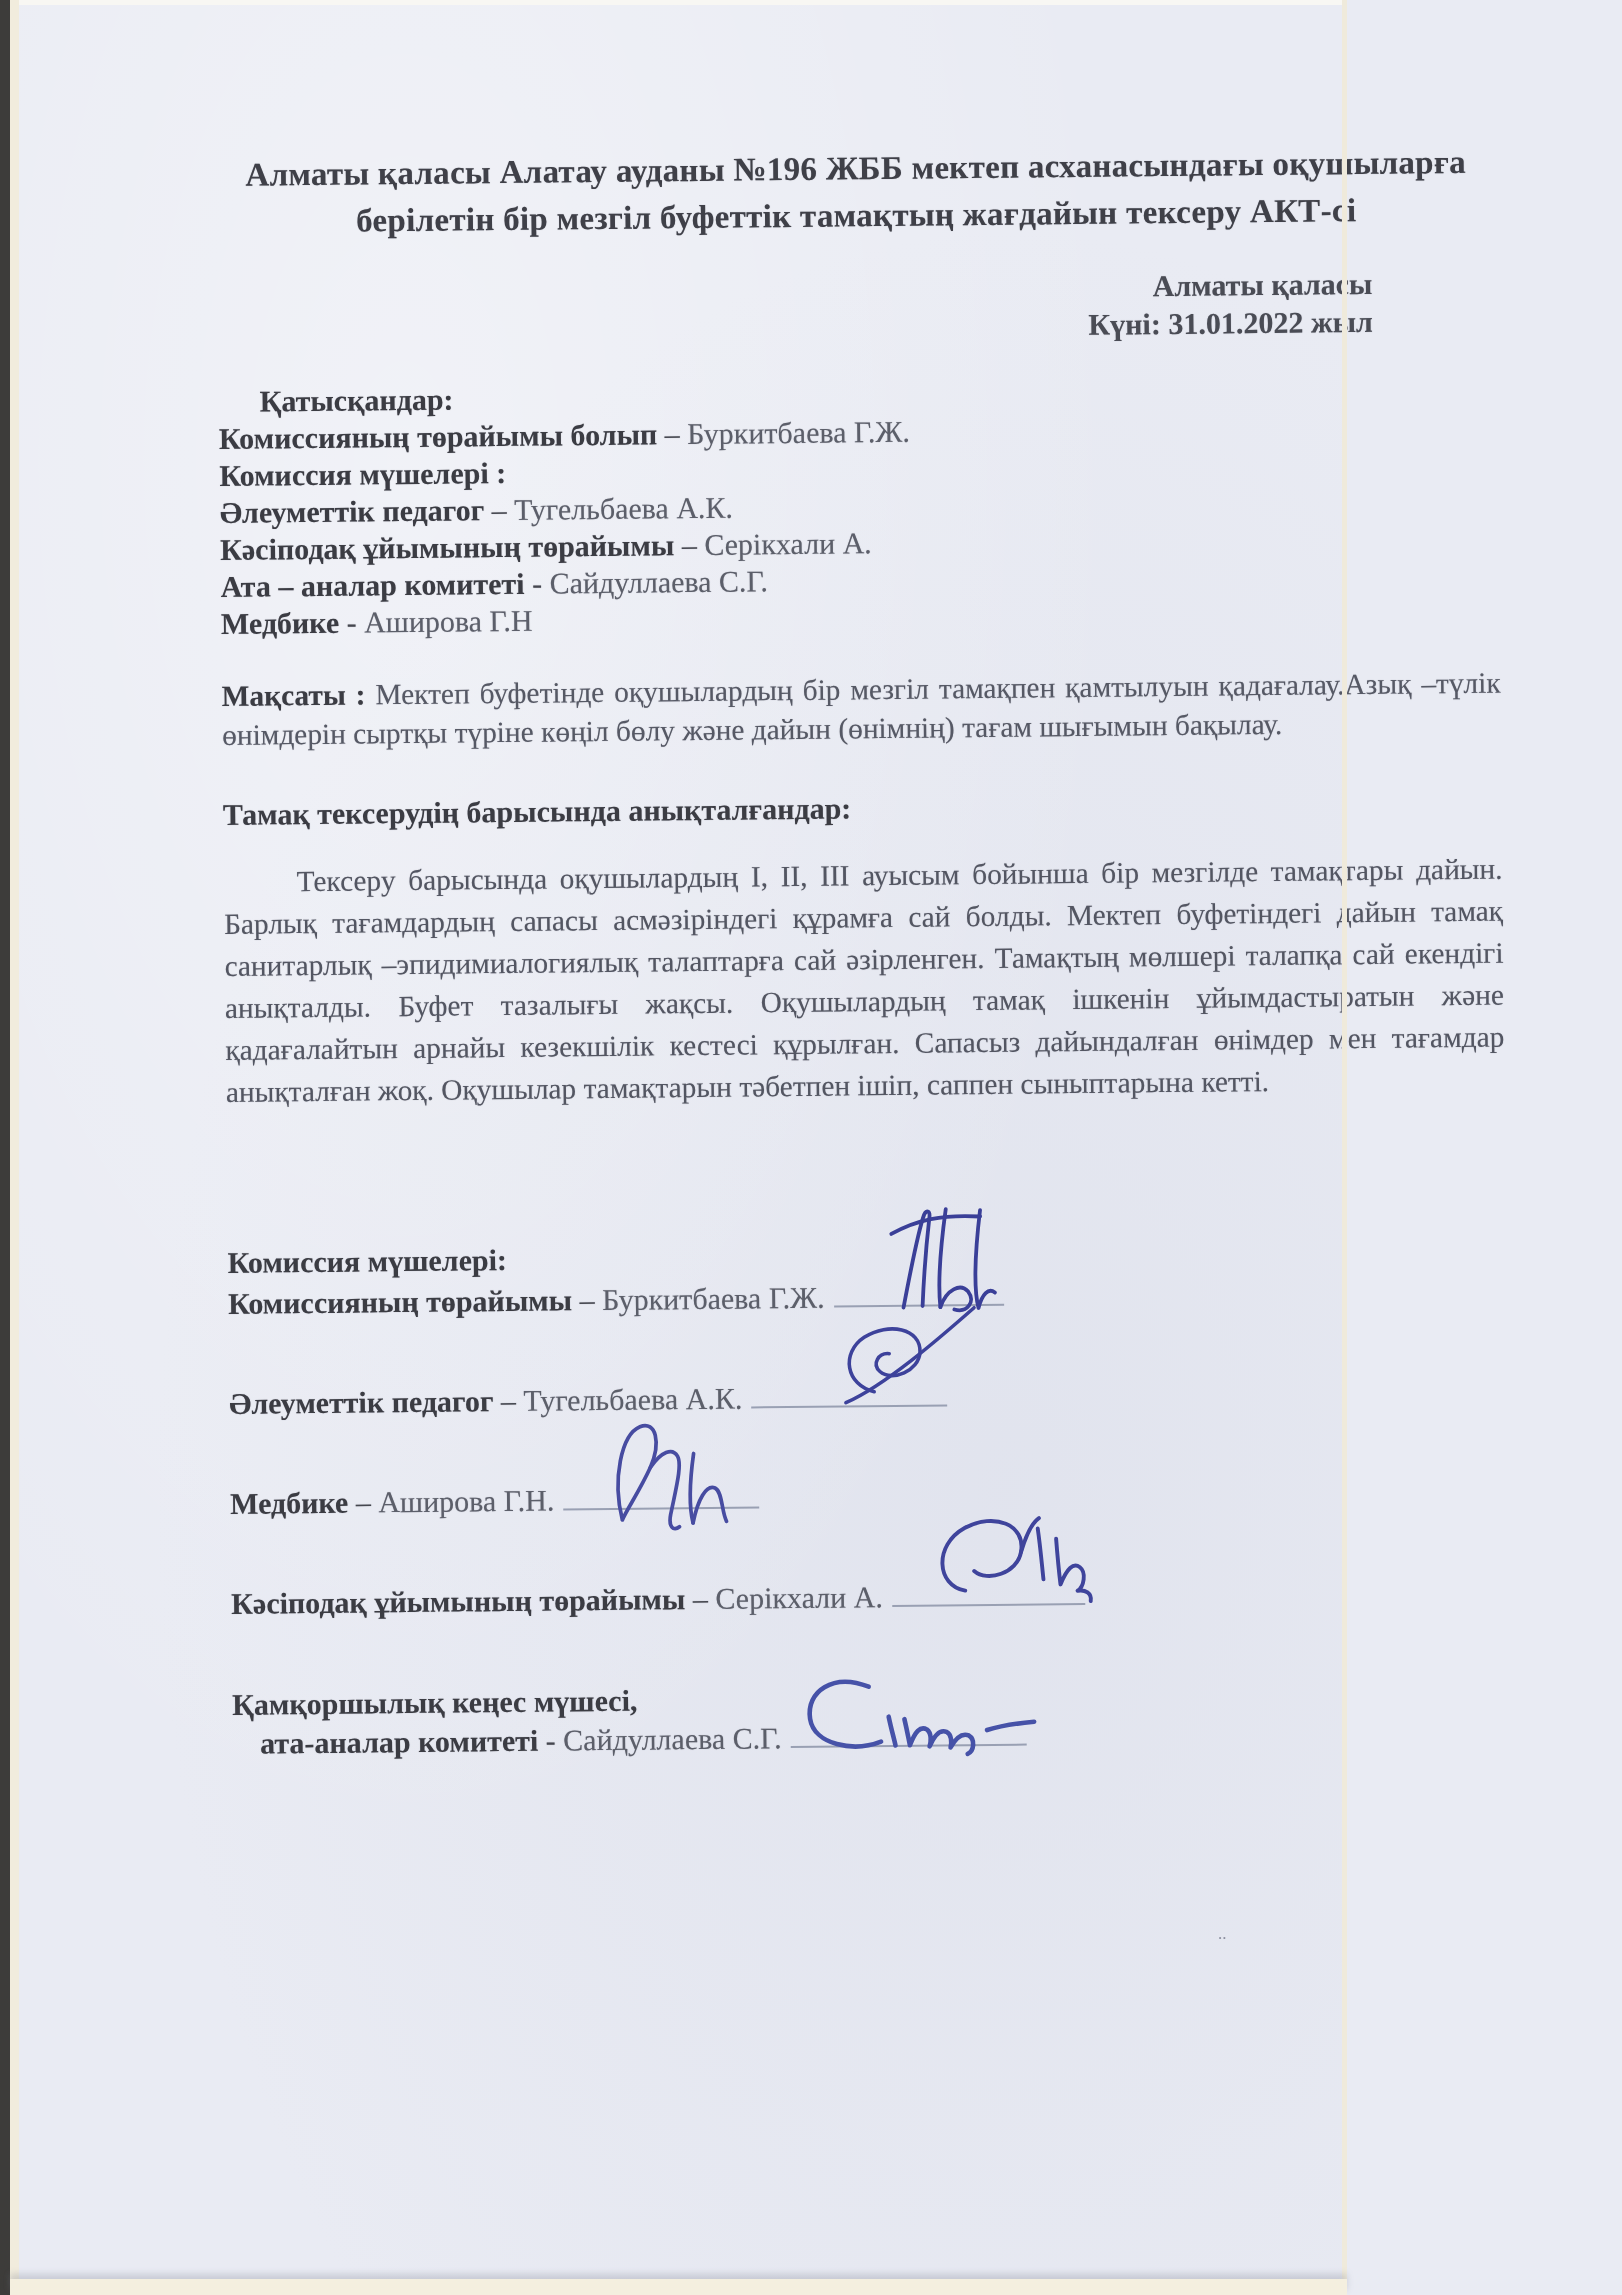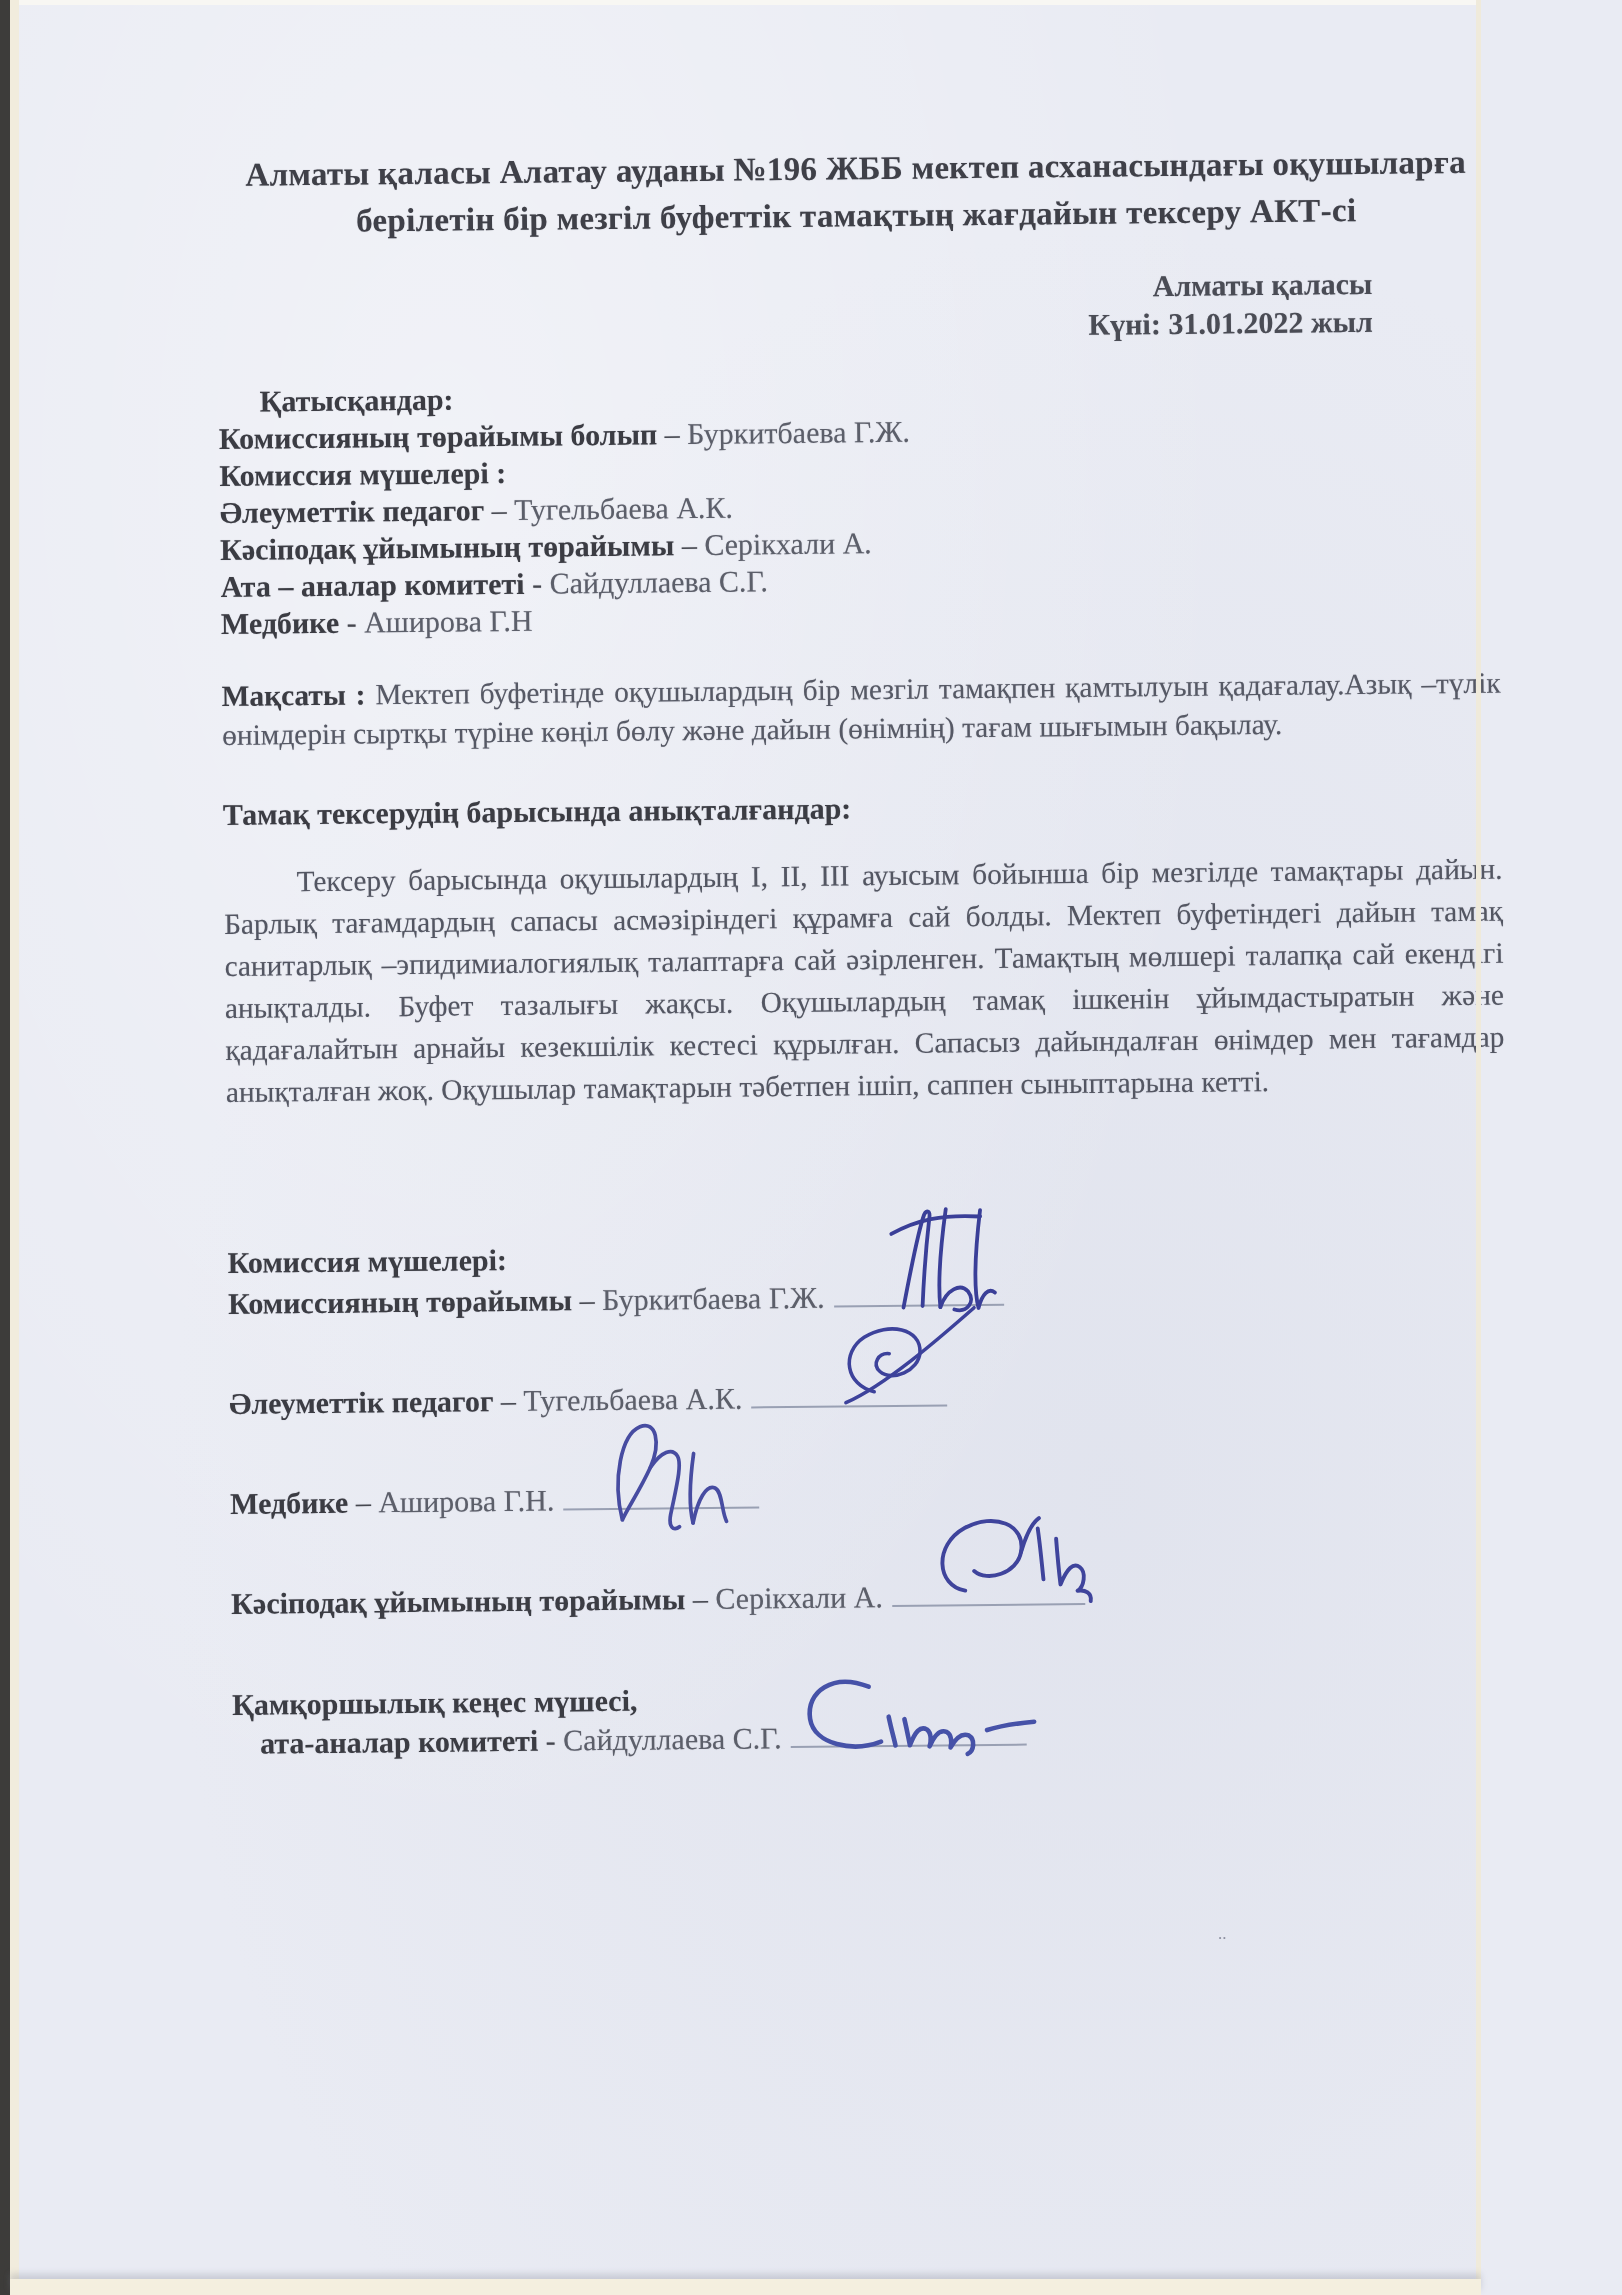--- a/index.html
+++ b/index.html
@@ -6,21 +6,21 @@
     margin: 0;
     padding: 0;
     width: 1623px;
     height: 2295px;
     overflow: hidden;
     background: #e9ebf3;
     font-family: "Liberation Serif", "DejaVu Serif", serif;
   }
   .page {
     position: relative;
-    width: 1481px;
+    width: 1347px;
     height: 2295px;
     background:
       radial-gradient(ellipse at 30% 20%, rgba(255,255,255,0.35), rgba(255,255,255,0) 55%),
       radial-gradient(ellipse at 75% 65%, rgba(210,214,228,0.35), rgba(210,214,228,0) 60%),
       #e9ebf3;
   }
   
   .edge-left   { position:absolute; left:0; top:0; width:9.8px; height:100%; background:#3d3c3a; }
   .strip-left  { position:absolute; left:9.8px; top:0; width:9.2px; height:100%; background:#f1ecdd; }
   .edge-top    { position:absolute; left:19px; top:0; right:5.2px; height:5.2px; background:#f8f7f3; }

